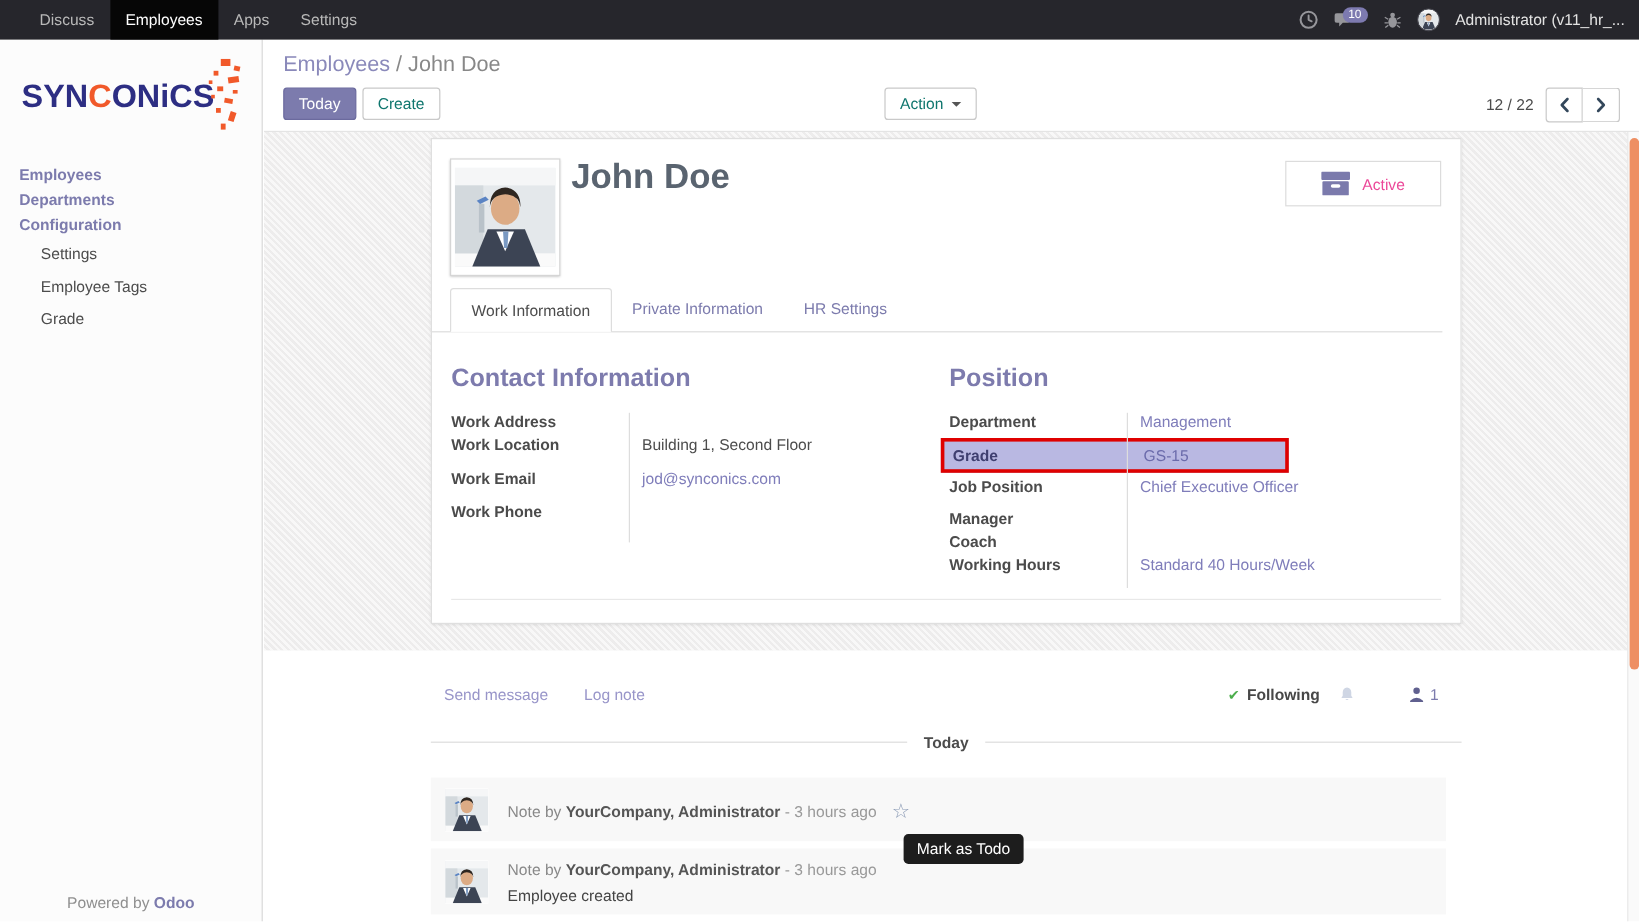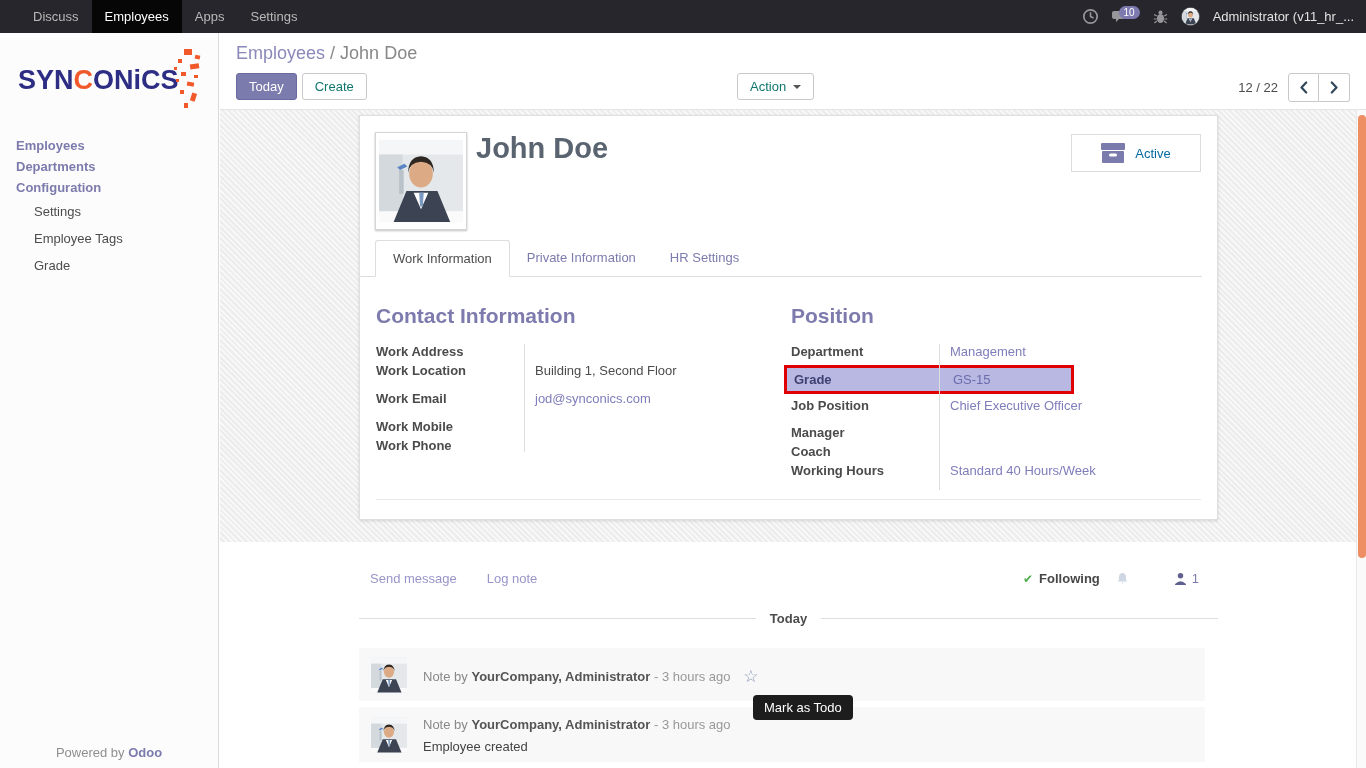--- a/index.html
+++ b/index.html
@@ -66,21 +66,21 @@
   .sheet { position:absolute; left:139px; top:5px; width:859px; height:405px; background:#fff;
     border:1px solid #dfdfdf; box-shadow:0 1px 3px rgba(0,0,0,.12); }
 
   .photo-box { position:absolute; left:15px; top:16px; width:92px; height:98px; background:#fff;
     border:1px solid #d5d5d5; box-shadow:0 1px 2px rgba(0,0,0,.25); padding:3px; }
   .photo-box svg { width:100%; height:100%; display:block; }
   .sheet-title { position:absolute; left:116px; top:16px; font-size:29px; font-weight:bold; color:#5a6470; }
 
   .active-btn { position:absolute; right:16px; top:18px; width:130px; height:38px; background:#fff;
     border:1px solid #dcdcdc; display:flex; align-items:center; justify-content:center; gap:10px; cursor:pointer; }
-  .active-label { color:#0369a1; font-size:13px; }
+  .active-label { color:#ec4899; font-size:13px; }
 
   .tabbar { position:absolute; top:124px; left:0; right:15px; border-bottom:1px solid #ddd;
     display:flex; padding-left:15px; }
   .tab { font-size:13px; padding:10px 17px; color:#7c7bad; cursor:pointer; margin-bottom:-1px; }
   .tab.active { color:#4c4c4c; background:#fff; border:1px solid #ddd; border-bottom-color:#fff;
     border-radius:3px 3px 0 0; }
 
   .columns { position:absolute; top:188px; left:16px; right:16px; display:flex; }
   .col-left { width:392px; margin-right:23px; }
   .col-right { flex:1; }
@@ -307,24 +307,20 @@
               <span class="flabel">Work Location</span>
               <span class="fvalue">Building 1, Second Floor</span>
             </div>
             <div class="spacer9"></div>
             <div class="frow">
               <span class="flabel">Work Email</span>
               <span class="fvalue link">jod@synconics.com</span>
             </div>
             <div class="spacer9"></div>
             <div class="frow">
-              <span class="flabel">Work Mobile</span>
-              <span class="fvalue"></span>
-            </div>
-            <div class="frow">
               <span class="flabel">Work Phone</span>
               <span class="fvalue"></span>
             </div>
           </div>
         </div>
 
         <div class="col-right">
           <div class="group-heading">Position</div>
           <div class="rows">
             <div class="vline r"></div>

